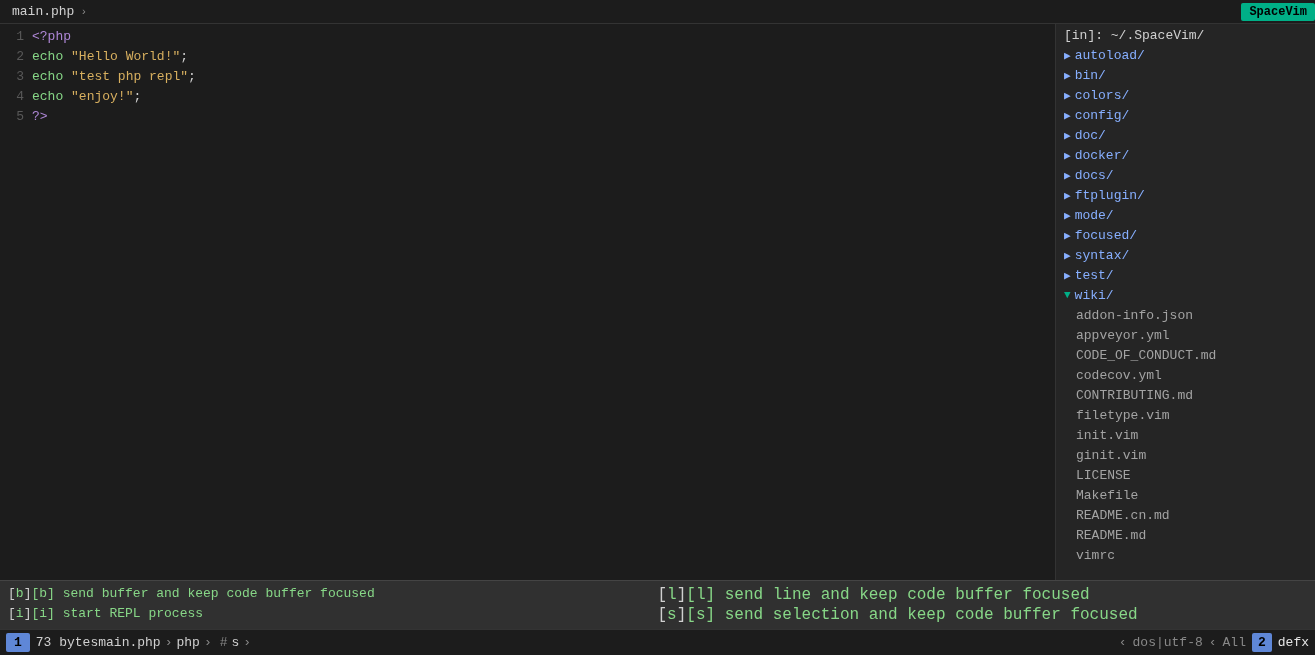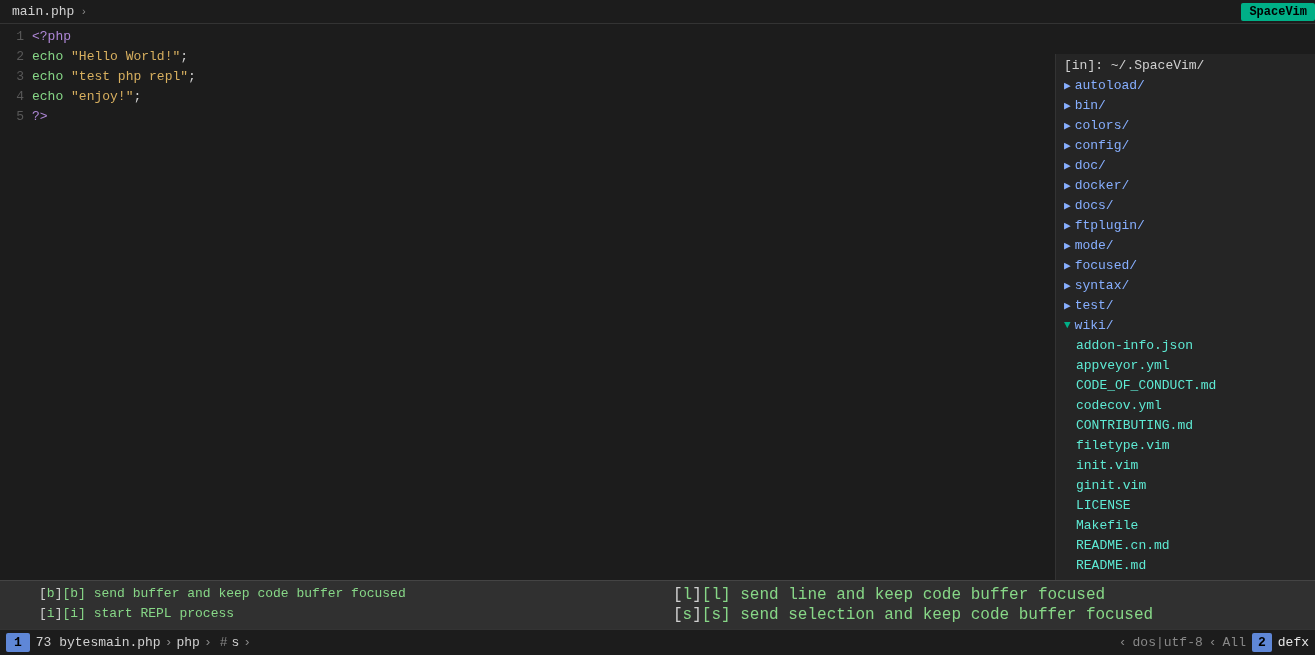--- a/index.html
+++ b/index.html
@@ -88,21 +88,20 @@
     .php-string { color: #d7af5f; }
     .php-semi { color: #d0d0d0; }
 
     
     .sidebar {
       width: 260px;
       background: #252525;
       border-left: 1px solid #333;
       overflow-y: auto;
       padding: 2px 0;
-      margin-top: 30px;
     }
     .sidebar-header {
       color: #d0d0d0;
       padding: 2px 8px;
       font-size: 13px;
     }
     .sidebar-item {
       display: flex;
       align-items: center;
       padding: 1px 0 1px 8px;
@@ -118,38 +117,37 @@
       font-size: 11px;
     }
     .sidebar-item.open .arrow {
       color: #00af87;
     }
     .sidebar-file {
       display: flex;
       align-items: center;
       padding: 1px 0 1px 20px;
       height: 20px;
-      color: #5eead4;
+      color: #a3a3a3;
       font-size: 13px;
       white-space: nowrap;
     }
 
     
     .hint-bar {
       background: #303030;
       border-top: 1px solid #444;
       padding: 4px 8px;
       display: flex;
       gap: 0;
       flex-direction: column;
     }
     .hint-row {
       display: flex;
       gap: 0;
-      margin-left: 31px;
     }
     .hint-left {
       flex: 1;
       color: #87d787;
       font-size: 13px;
       padding: 1px 0;
     }
     .hint-right {
       flex: 1;
       color: #87d787;

